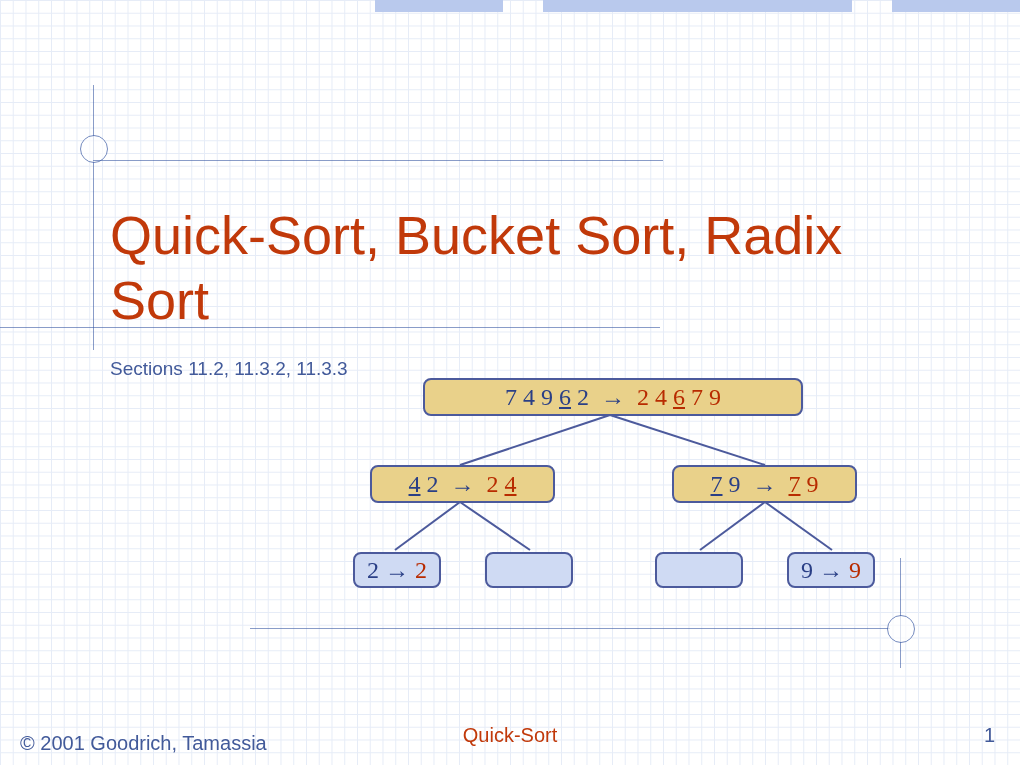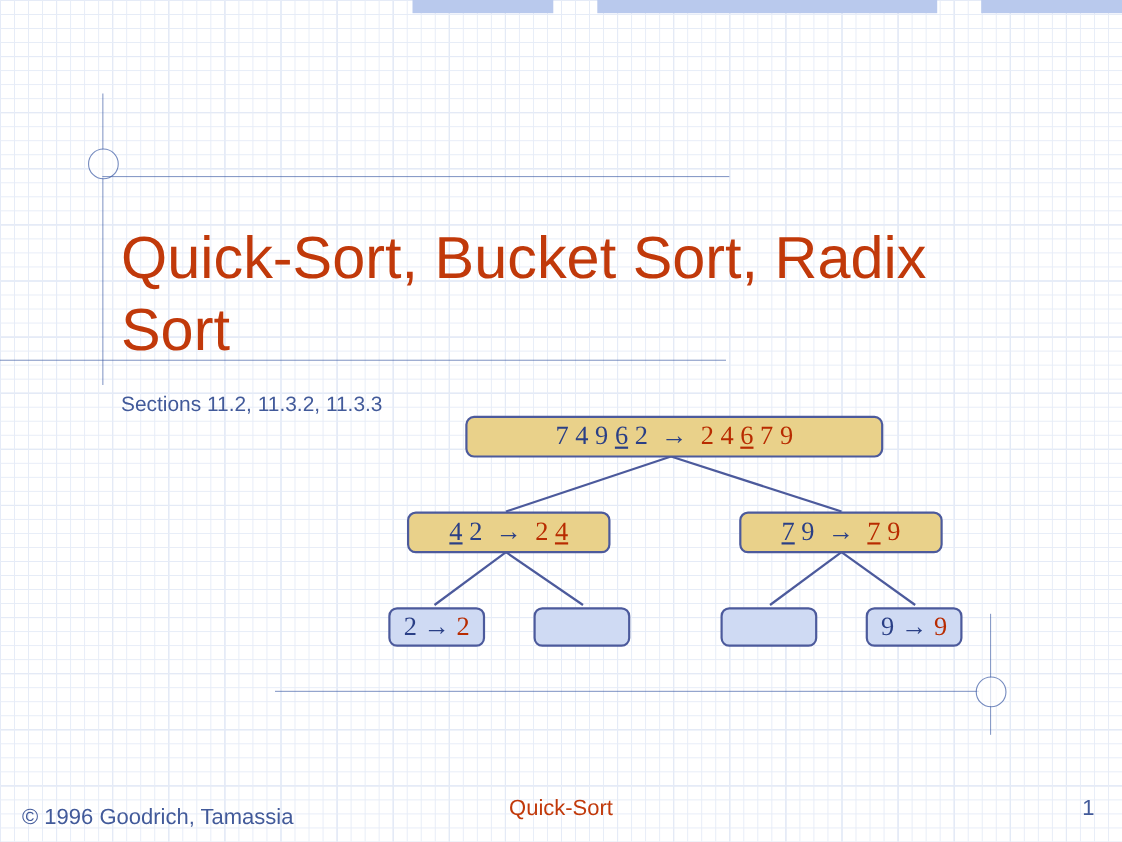--- a/index.html
+++ b/index.html
@@ -206,15 +206,15 @@
 <div class="node blue" style="left:485px; top:552px; width:88px; height:36px;"></div>
 <div class="node blue" style="left:655px; top:552px; width:88px; height:36px;"></div>
 <div class="node blue" style="left:787px; top:552px; width:88px; height:36px;">
   <span class="num-blue">9</span>
   <span class="sp"></span>
   <span class="num-blue">→</span>
   <span class="sp"></span>
   <span class="num-red">9</span>
 </div>
 
-<div class="abs footer-left">© 1996 Goodrich, Tamassia</div>
+<div class="abs footer-left">© 2001 Goodrich, Tamassia</div>
 <div class="abs footer-center">Quick-Sort</div>
 <div class="abs footer-right">1</div>
 
 </body></html>

